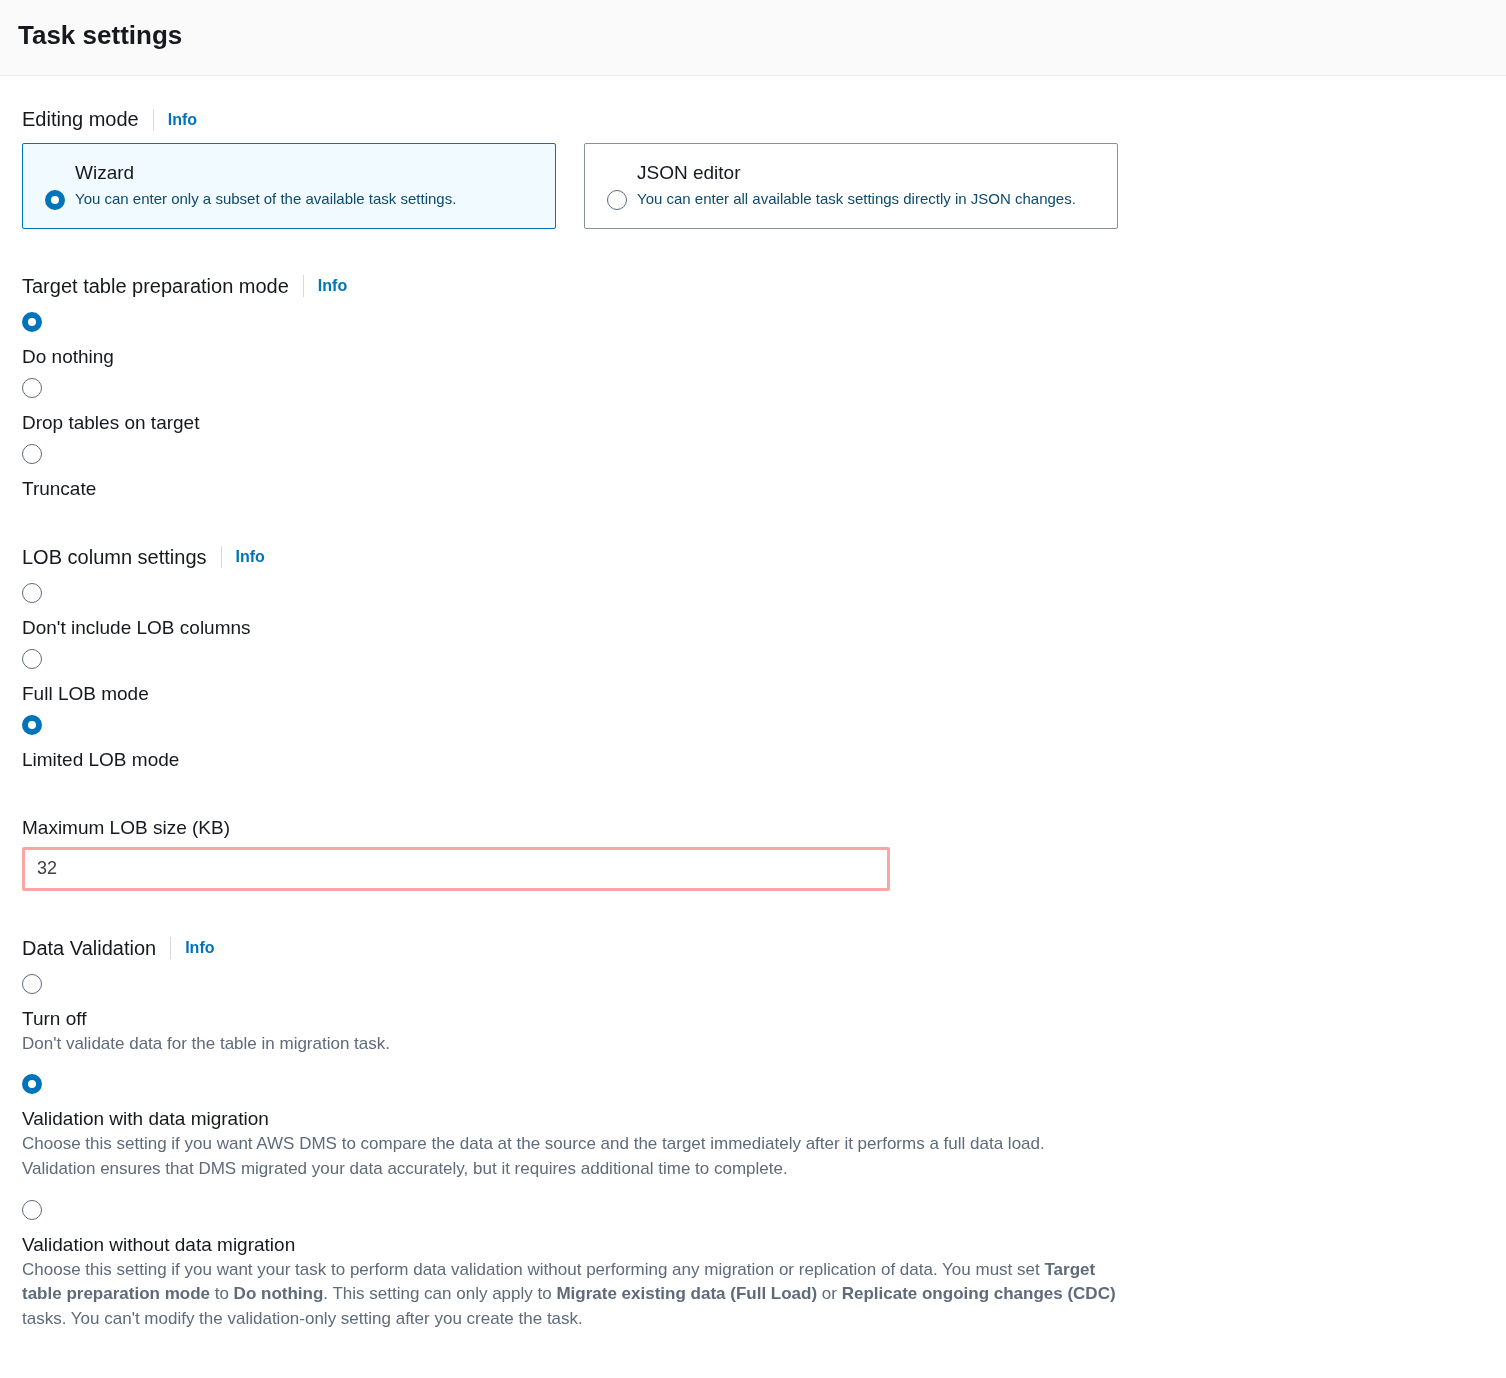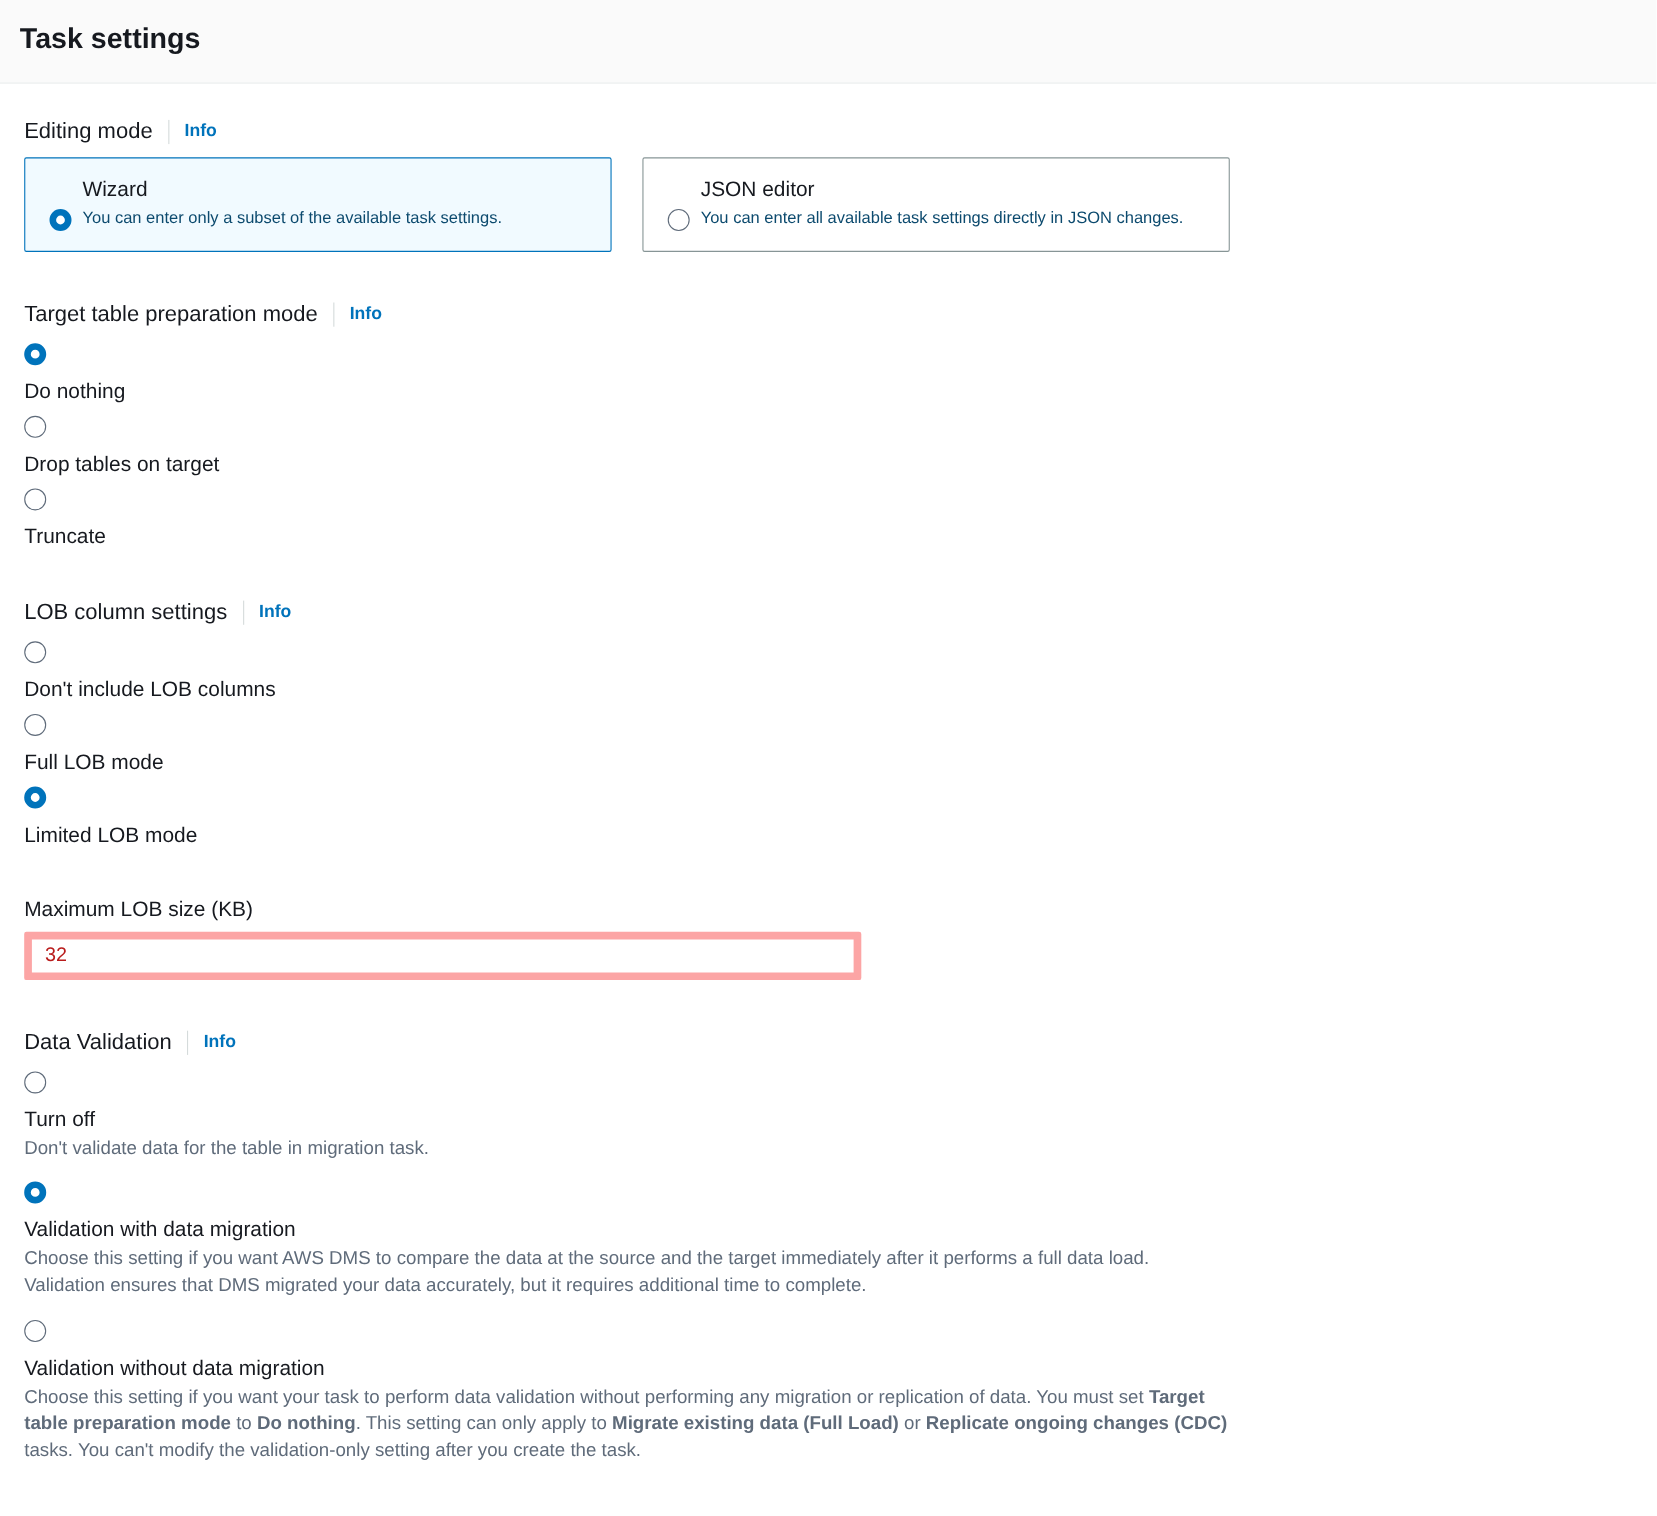--- a/index.html
+++ b/index.html
@@ -128,28 +128,28 @@
   }
   .radio-text {
     flex: 1;
   }
   .field-label {
     font-size: 19px;
     color: #16191f;
     margin-bottom: 8px;
   }
   .text-input {
-    width: 761px;
+    width: 868px;
     max-width: 100%;
     height: 44px;
-    border: 7px solid #fca5a5;
+    border: 3px solid #fca5a5;
     border-radius: 2px;
     padding: 0 12px;
     font-size: 18px;
-    color: #b91c1c;
+    color: #404040;
   }
 </style>
 </head>
 <body>
 
 <div class="header-bar">
   <h2 class="header-title">Task settings</h2>
 </div>
 
 <div class="content">

